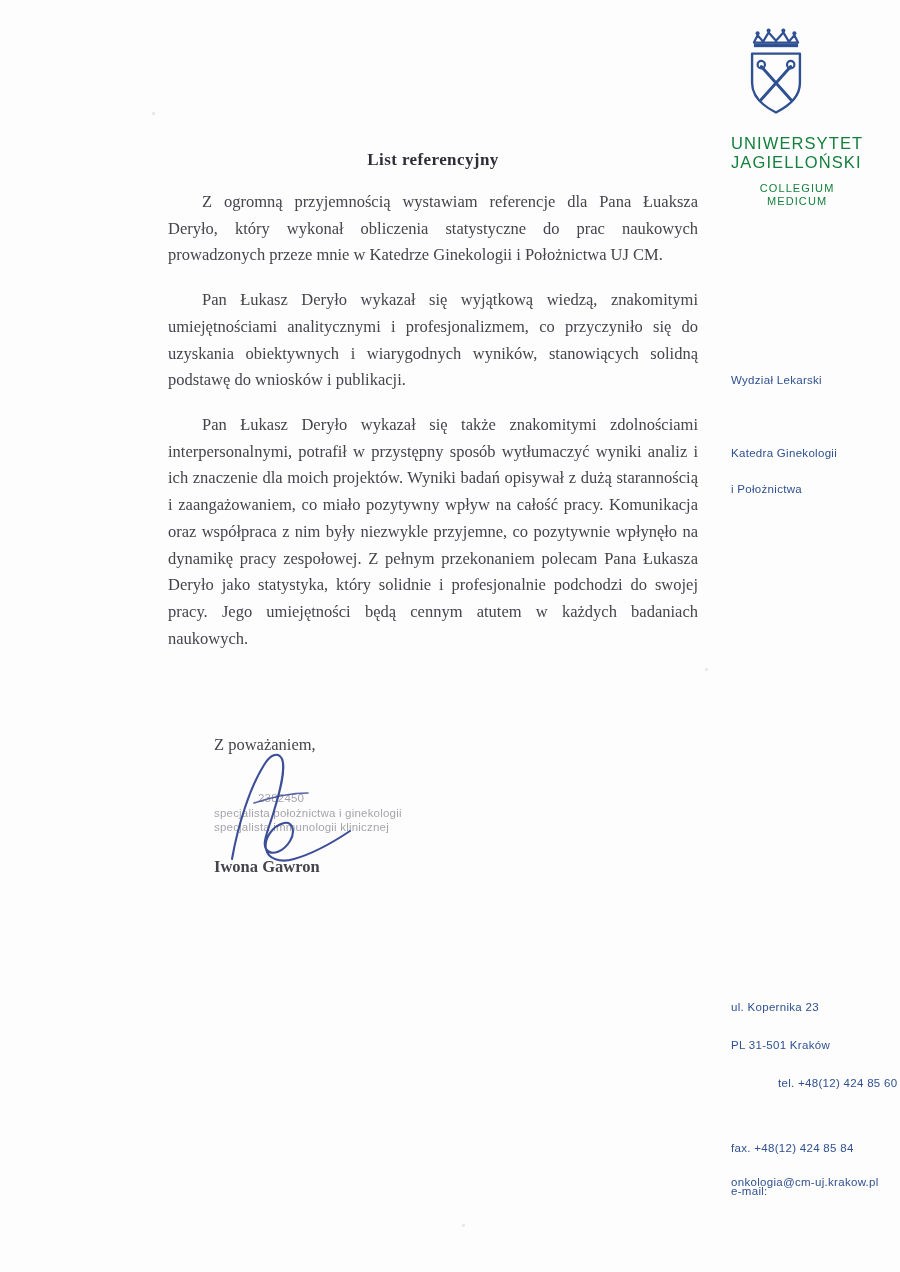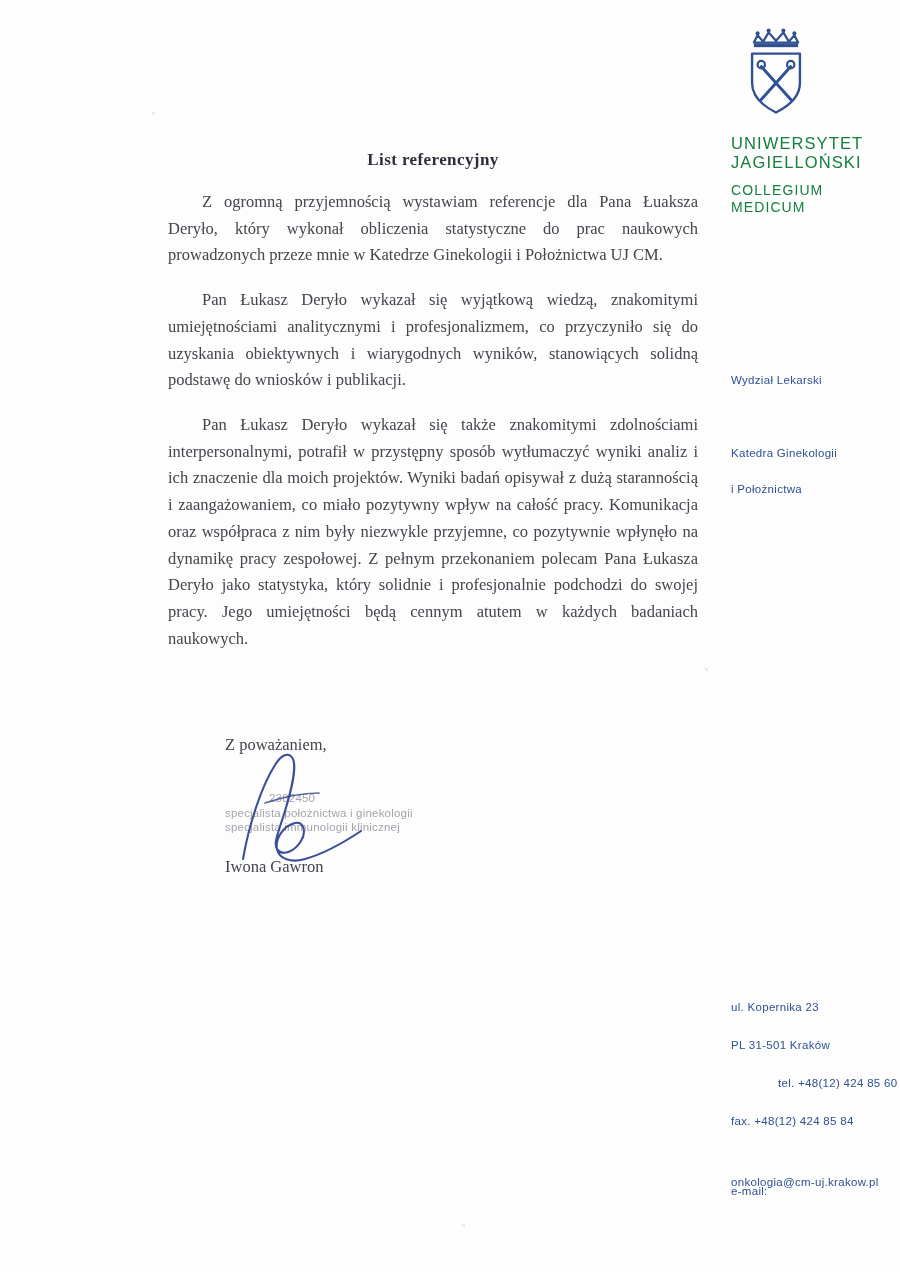--- a/index.html
+++ b/index.html
@@ -48,21 +48,21 @@
     line-height: 1.62;
     color: #44444c;
     text-indent: 34px;
     margin: 18px 0 2px 0;
     font-family: "Liberation Serif", serif;
   }
 
   
   #sign-block {
     position: absolute;
-    left: 225px;
+    left: 214px;
     top: 735px;
     width: 380px;
   }
   #closing {
     font-size: 16.5px;
     color: #44444c;
     margin: 0 0 6px 0;
   }
 
   #stamp-area {
@@ -96,20 +96,21 @@
     top: -22px;
     pointer-events: none;
   }
 
   #signer-name {
     position: absolute;
     left: 0px;
     top: 122px;
     font-size: 16.5px;
     color: #44444c;
+    font-weight: bold;
   }
 
   
   #sidebar {
     position: absolute;
     left: 726px;
     top: 0;
     width: 174px;
     height: 1272px;
     color: #2d4f8e;
@@ -130,42 +131,43 @@
     top: 126px;
     color: #15803d;
     letter-spacing: 1.1px;
     margin-top: 8px;
   }
   #brand .b1, #brand .b2 {
     font-size: 16.5px;
     line-height: 1.18;
   }
   #brand .b3, #brand .b4 {
-    font-size: 14px;
+    font-size: 11px;
     line-height: 1.2;
+    text-align: center;
   }
   #brand .gap { height: 9px; }
 
   .side-line {
     position: absolute;
     left: 5px;
     font-size: 11.5px;
     color: #2f5091;
     letter-spacing: 0.3px;
     white-space: nowrap;
   }
 
   #dept-1 { top: 374px; }
   #dept-2 { top: 447px; }
   #dept-3 { top: 483px; }
 
   #addr-1 { top: 1001px; }
   #addr-2 { top: 1039px; }
   #addr-3 { top: 1077px; padding-left: 47px; }
-  #addr-4 { top: 1115px; }
+  #addr-4 { top: 1142px; }
   #addr-5 { top: 1153px; margin-top: 32px; }
   #addr-6 { top: 1176px; }
 
   
   .speck {
     position: absolute;
     background: #d8d8d8;
     opacity: 0.5;
   }
 </style>

